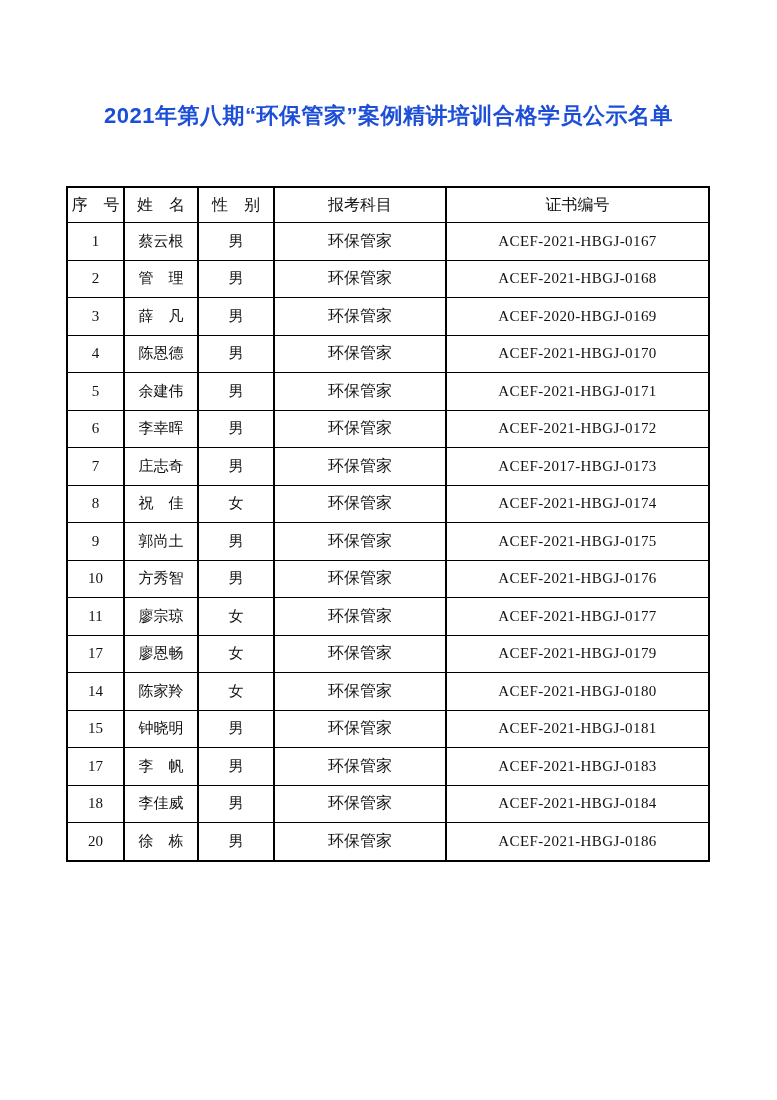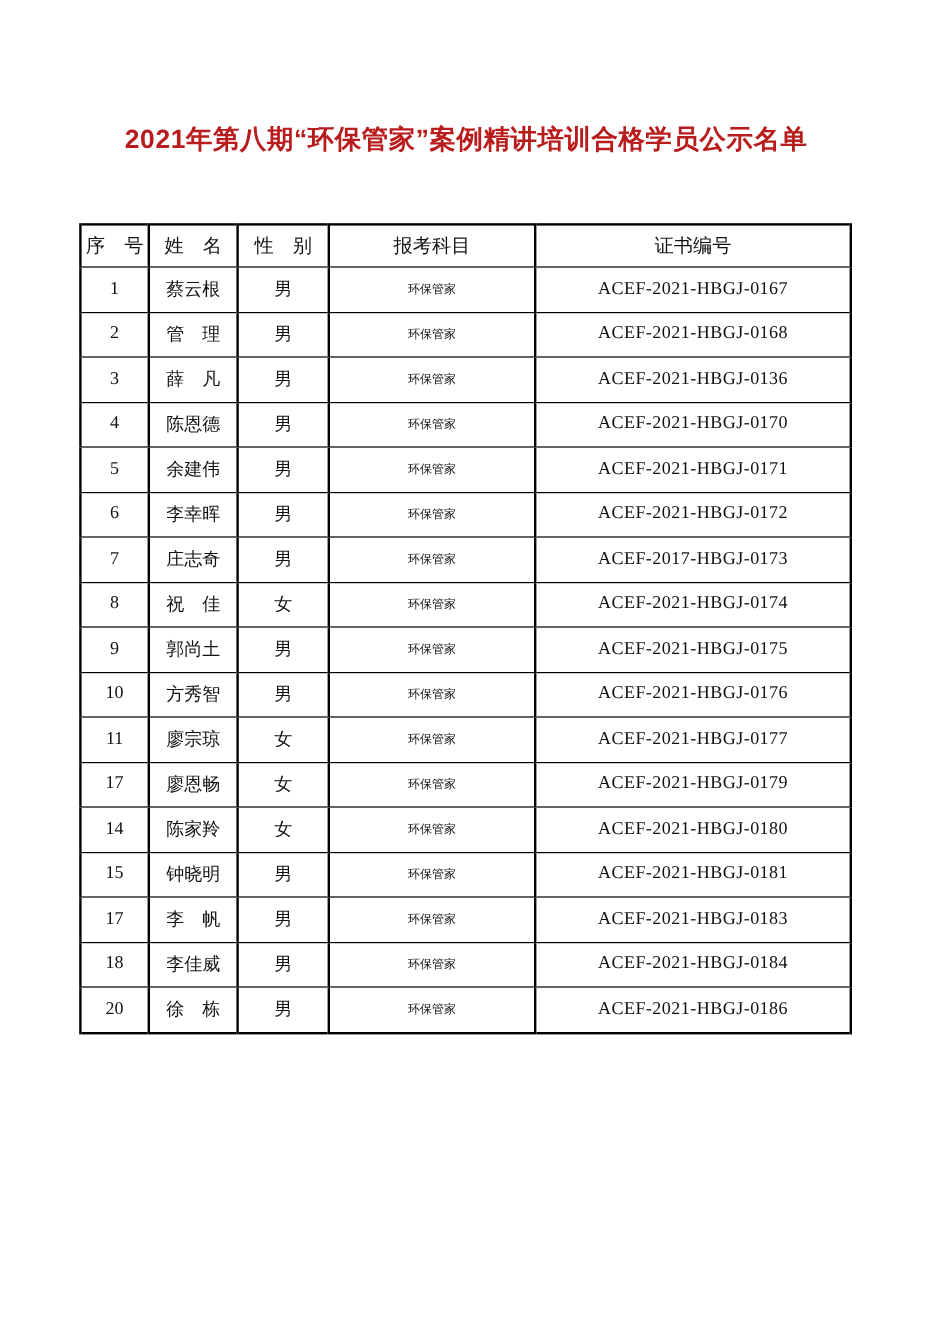--- a/index.html
+++ b/index.html
@@ -18,21 +18,21 @@
   .page-title {
     position: absolute;
     top: 101px;
     left: 0;
     right: 0;
     text-align: center;
     font-family: "Liberation Sans", "DejaVu Sans", sans-serif;
     font-weight: 700;
     font-size: 22px;
     letter-spacing: 0.5px;
-    color: #b91c1c;
+    color: #1d4ed8;
     white-space: nowrap;
   }
   table.roster {
     position: absolute;
     left: 66px;
     top: 175px;
     border-collapse: collapse;
     table-layout: fixed;
     border: 2px solid #000000;
     background: #ffffff;
@@ -66,21 +66,21 @@
   .col-cert  { width: 263px; }
   td.cell-no {
     font-size: 15px;
     font-family: "Liberation Serif", "DejaVu Serif", serif;
   }
   td.cell-cert {
     font-size: 15px;
     letter-spacing: 0.4px;
     font-family: "Liberation Serif", "DejaVu Serif", serif;
   }
-  td.cell-subject { font-size: 10px; }
+  td.cell-subject { font-size: 16px; }
 </style>
 </head>
 <body>
 
 <div class="page-title">2021年第八期“环保管家”案例精讲培训合格学员公示名单</div>
 
 <table class="roster">
   <colgroup>
     <col class="col-no">
     <col class="col-name">
@@ -111,21 +111,21 @@
       <td class="cell-name">管　理</td>
       <td class="cell-gender">男</td>
       <td class="cell-subject">环保管家</td>
       <td class="cell-cert">ACEF-2021-HBGJ-0168</td>
     </tr>
       <tr class="">
       <td class="cell-no">3</td>
       <td class="cell-name">薛　凡</td>
       <td class="cell-gender">男</td>
       <td class="cell-subject">环保管家</td>
-      <td class="cell-cert">ACEF-2021-HBGJ-0136</td>
+      <td class="cell-cert">ACEF-2020-HBGJ-0169</td>
     </tr>
       <tr class="">
       <td class="cell-no">4</td>
       <td class="cell-name">陈恩德</td>
       <td class="cell-gender">男</td>
       <td class="cell-subject">环保管家</td>
       <td class="cell-cert">ACEF-2021-HBGJ-0170</td>
     </tr>
       <tr class="">
       <td class="cell-no">5</td>

